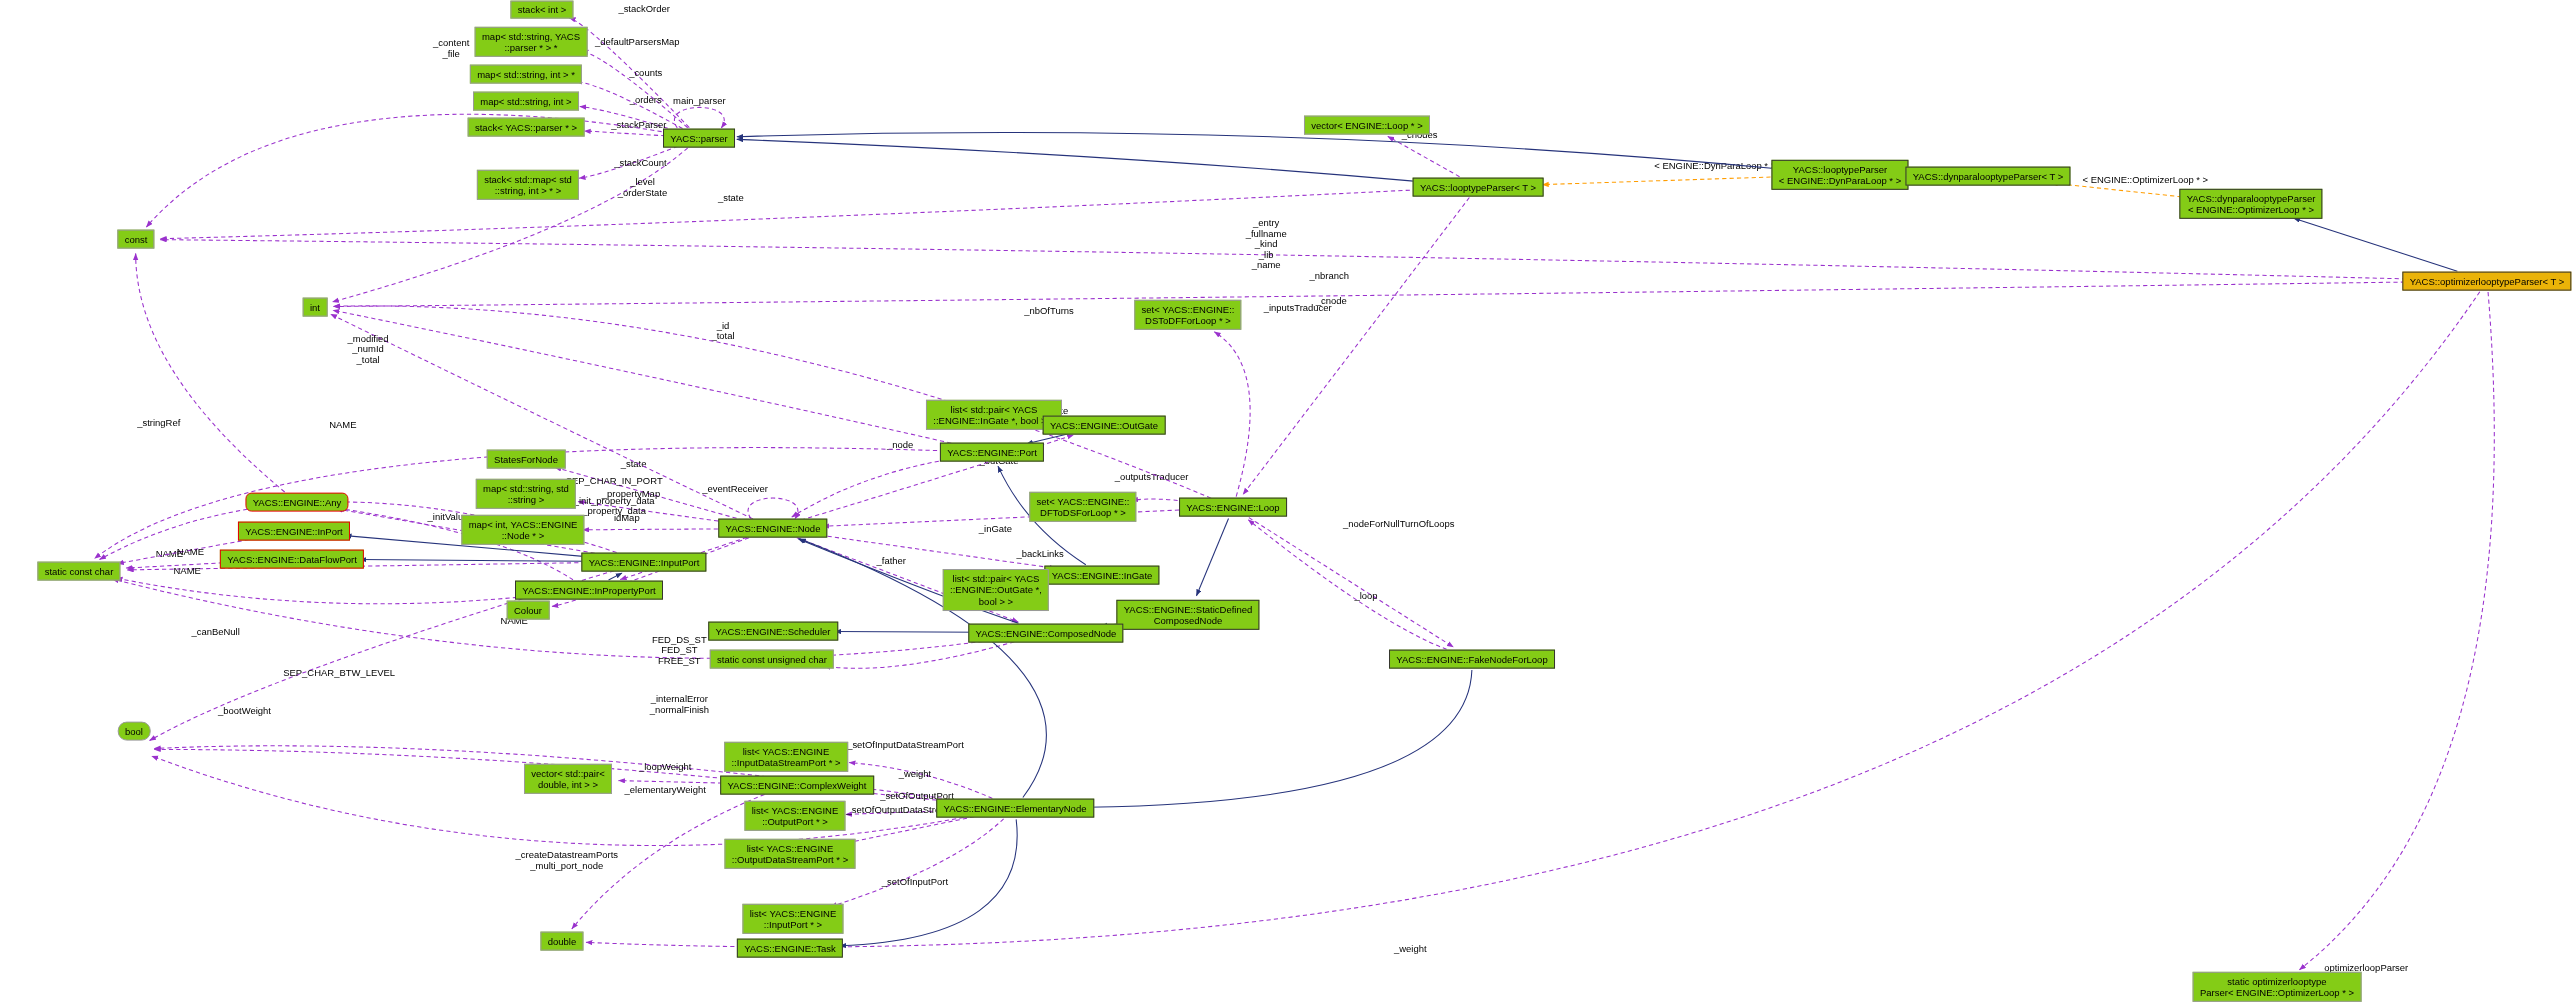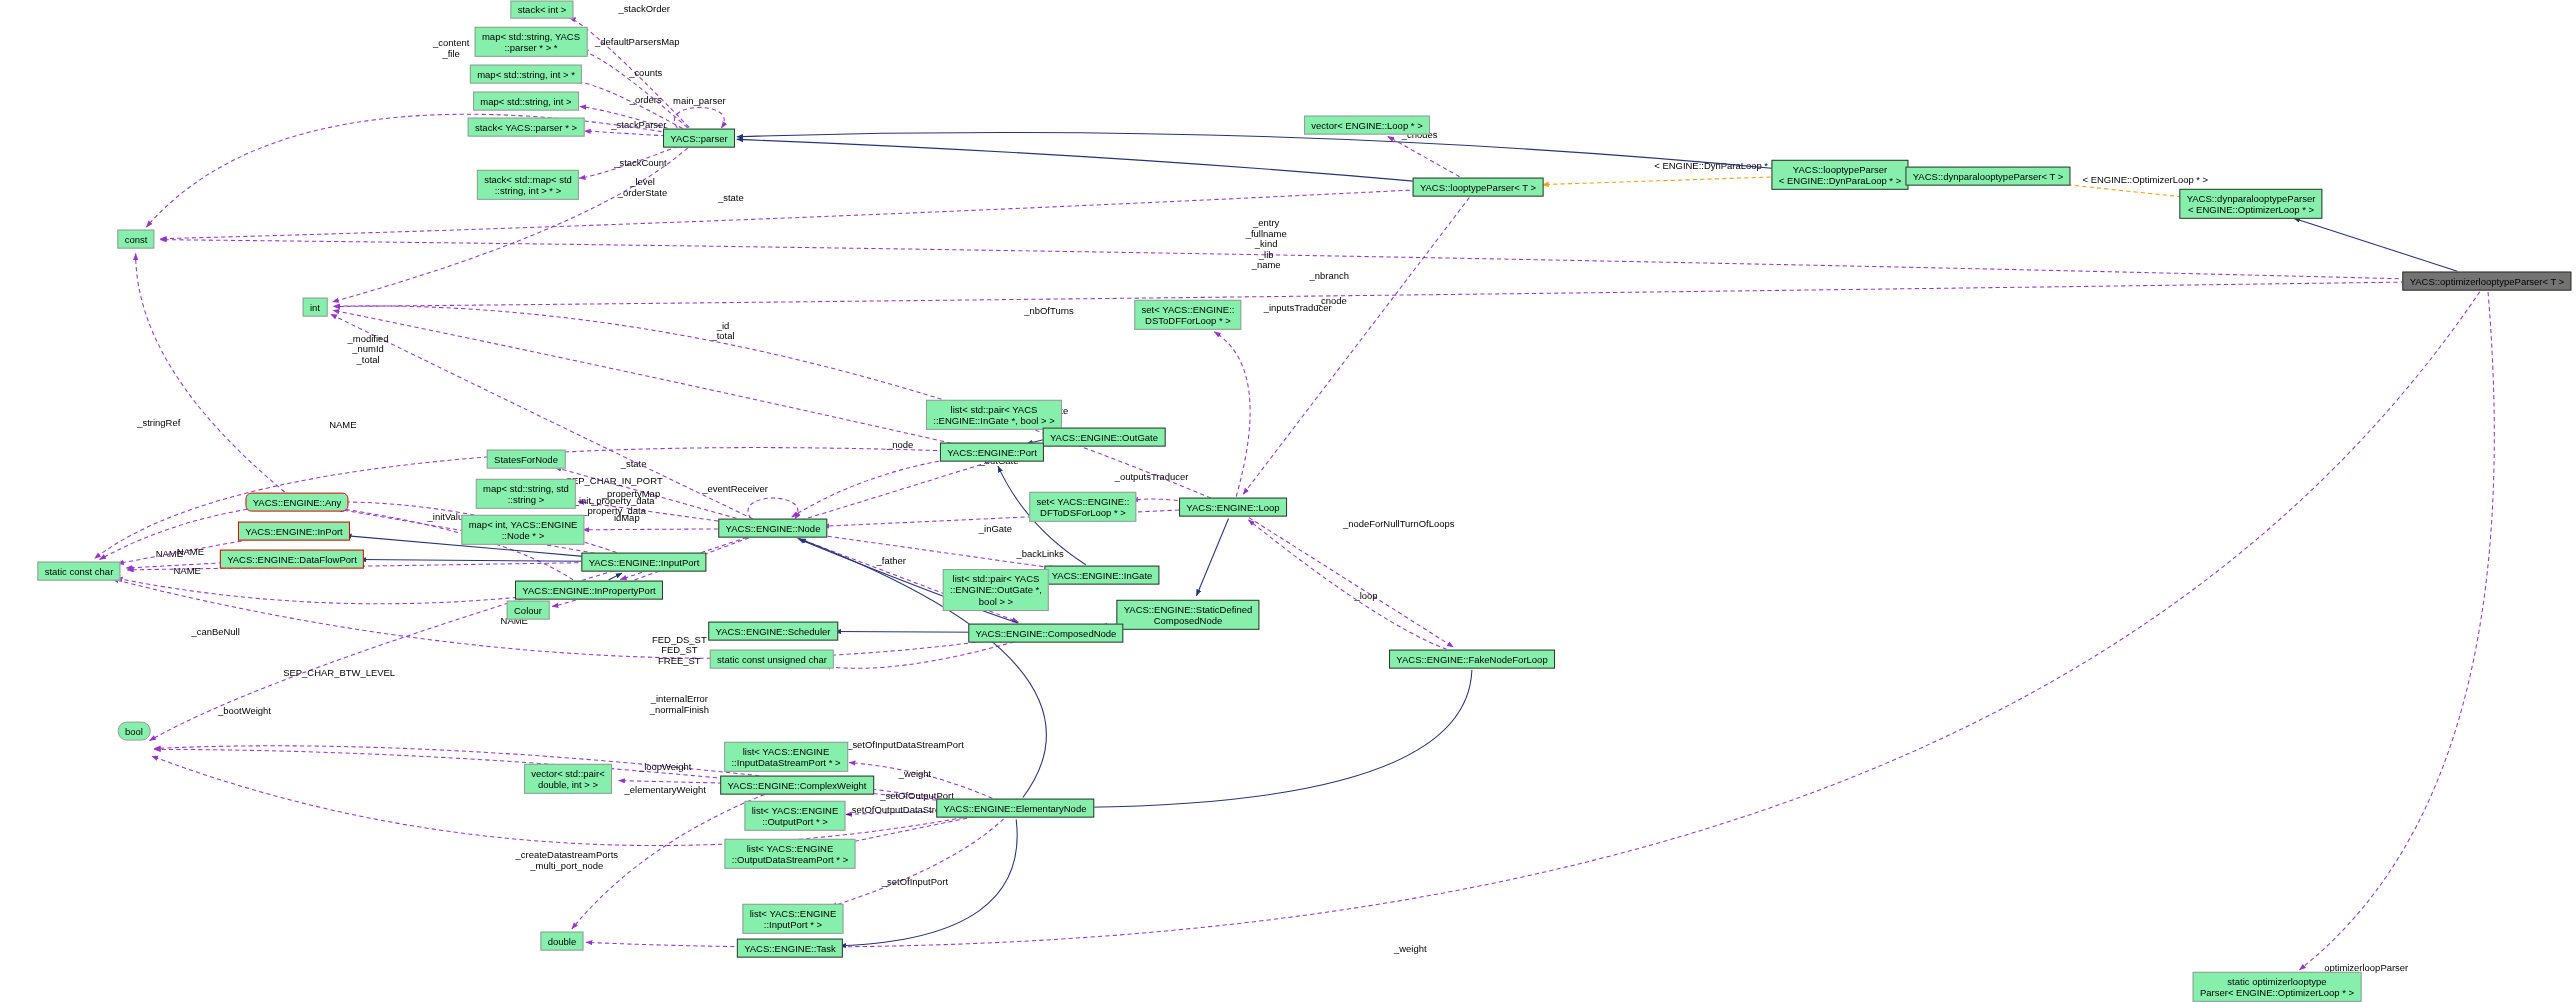--- a/index.html
+++ b/index.html
@@ -1,24 +1,24 @@
 <!DOCTYPE html>
 <html style="font-size:8.4px"><head>
 <meta charset="utf-8">
 <style>
   html,body{margin:0;padding:0;background:#ffffff;}
   .diagram{position:relative;width:2576px;height:1003px;background:#ffffff;overflow:hidden;
            font-family:"Liberation Sans", sans-serif;}
   .diagram svg{position:absolute;left:0;top:0;width:100%;height:100%;}
-  .node{position:absolute;background:#86efac;border:0.5px solid #9a9a9a;padding:2.6px 6.3px;
+  .node{position:absolute;background:#84cc16;border:0.5px solid #9a9a9a;padding:2.6px 6.3px;
         font:9.5px/11.6px "Liberation Sans",sans-serif;color:#000;white-space:pre;text-align:center;
         transform:translate(-50%,-50%);box-sizing:border-box;}
   .node.bold{border:1.1px solid #35352f;}
   .node.red{border:1.1px solid #e60000;}
-  .node.focus{border:1.1px solid #35352f;background:#737373;}
+  .node.focus{border:1.1px solid #35352f;background:#eab308;}
   .edge-label{font:18px "Liberation Sans",sans-serif;fill:#000;}
 </style>
 </head>
 <body>
 
 <div class="diagram">
   <svg id="edge-layer" xmlns="http://www.w3.org/2000/svg" viewBox="0 0 4899 1907">
       <defs>
         <marker id="arrow-u" markerWidth="14" markerHeight="11" refX="12" refY="5" orient="auto" markerUnits="userSpaceOnUse">
           <path d="M0,0 L13,5 L0,10 z" fill="#9a32cd"></path>
@@ -183,21 +183,21 @@
 &lt; ENGINE::DynParaLoop * &gt;</div>
     <div class="node bold" style="left: 1988px; top: 176px;">YACS::dynparalooptypeParser&lt; T &gt;</div>
     <div class="node bold" style="left: 2251px; top: 204px;">YACS::dynparalooptypeParser
 &lt; ENGINE::OptimizerLoop * &gt;</div>
     <div class="node focus" style="left: 2487px; top: 281px;">YACS::optimizerlooptypeParser&lt; T &gt;</div>
     <div class="node" style="left: 315px; top: 307px;">int</div>
     <div class="node" style="left: 1188px; top: 315px;">set&lt; YACS::ENGINE::
 DSToDFForLoop * &gt;</div>
     <div class="node" style="left: 994px; top: 415px;">list&lt; std::pair&lt; YACS
 ::ENGINE::InGate *, bool &gt; &gt;</div>
-    <div class="node bold" style="left: 1104px; top: 425px; margin-top: 12px;">YACS::ENGINE::OutGate</div>
+    <div class="node bold" style="left: 1104px; top: 425px;">YACS::ENGINE::OutGate</div>
     <div class="node bold" style="left: 992px; top: 452px;">YACS::ENGINE::Port</div>
     <div class="node" style="left: 526px; top: 459px;">StatesForNode</div>
     <div class="node" style="left: 526px; top: 494px;">map&lt; std::string, std
 ::string &gt;</div>
     <div class="node" style="left: 523px; top: 530px;">map&lt; int, YACS::ENGINE
 ::Node * &gt;</div>
     <div class="node bold" style="left: 773px; top: 528px;">YACS::ENGINE::Node</div>
     <div class="node" style="left: 1083px; top: 507px;">set&lt; YACS::ENGINE::
 DFToDSForLoop * &gt;</div>
     <div class="node bold" style="left: 1233px; top: 507px;">YACS::ENGINE::Loop</div>

